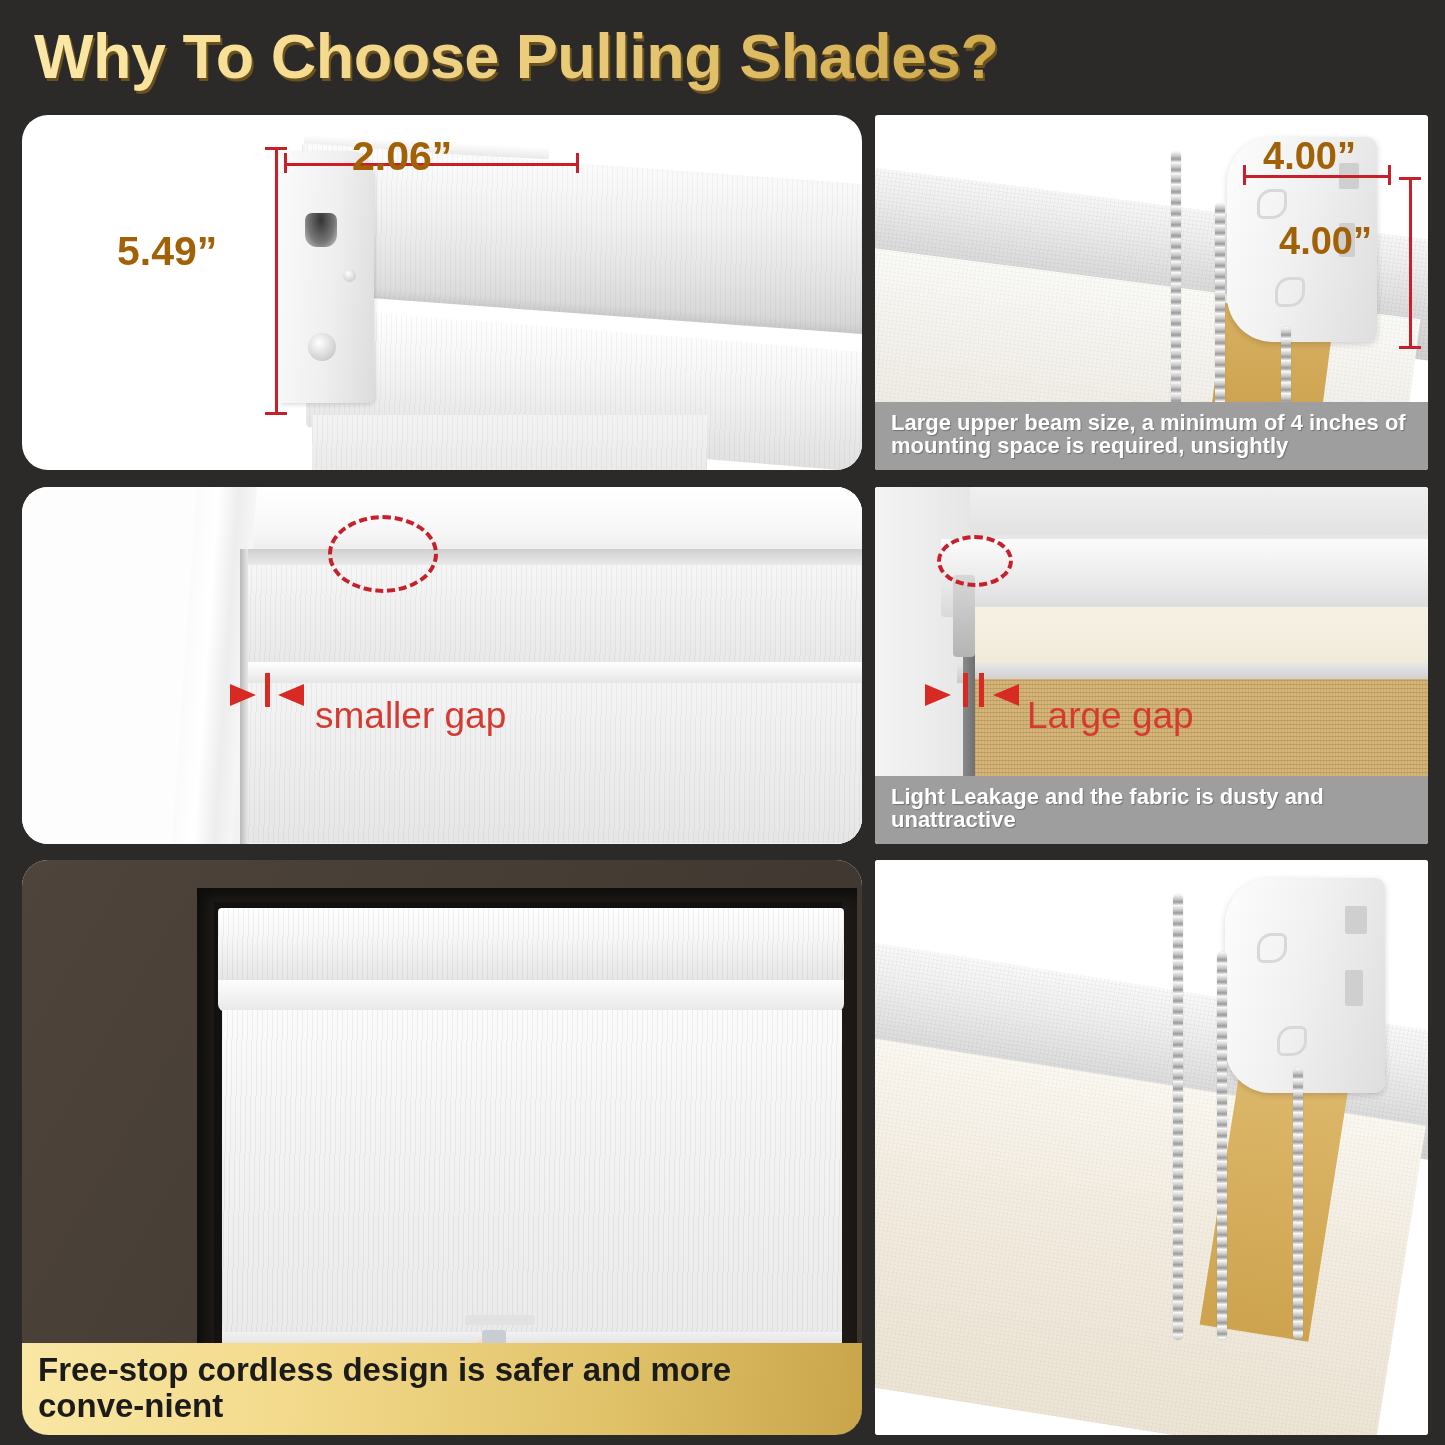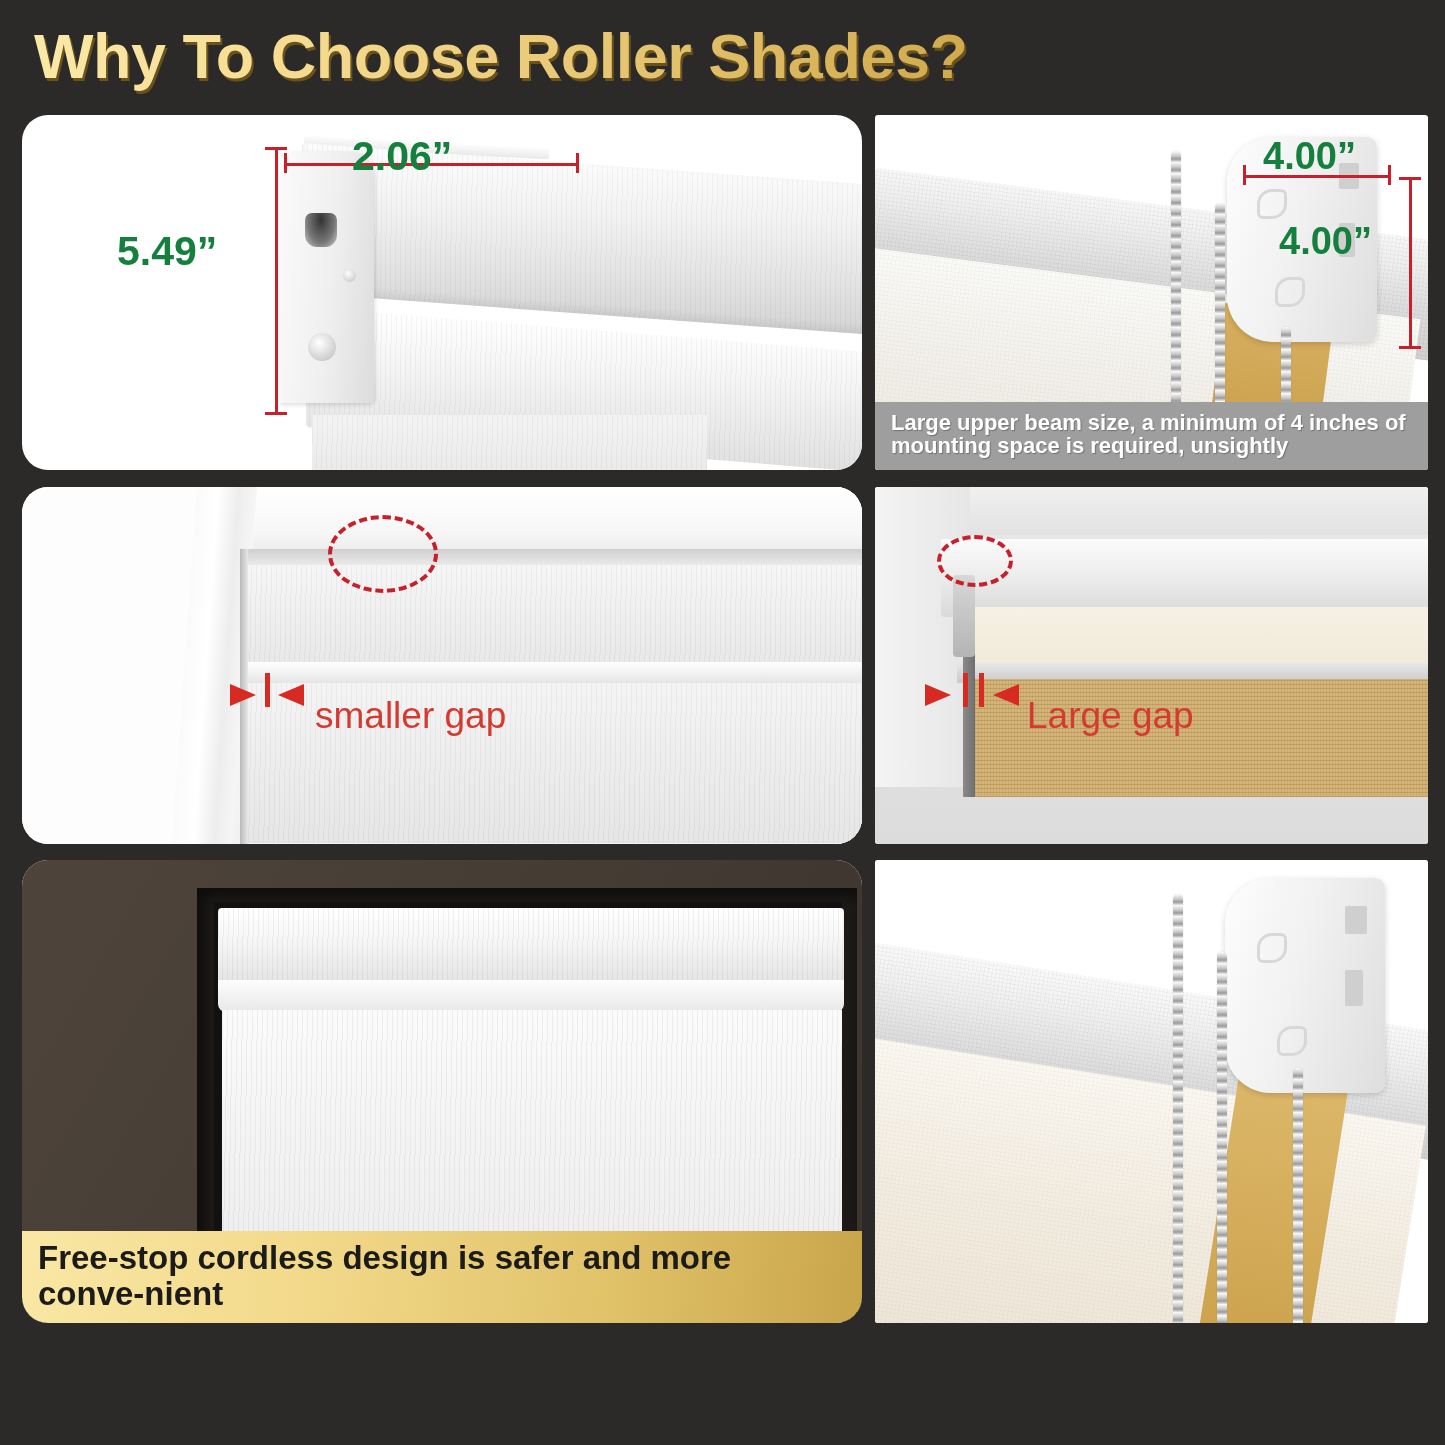--- a/index.html
+++ b/index.html
@@ -25,21 +25,21 @@
     white-space:nowrap;
   }
 
   
   .panel{ position:absolute; overflow:hidden; background:#fff; }
   .panel.left{ left:22px; width:840px; border-radius:26px; }
   .panel.right{ left:875px; width:553px; border-radius:3px; }
 
   .r1{ top:115px; height:355px; }
   .r2{ top:487px; height:357px; }
-  .r3{ top:860px; height:463px; }
+  .r3{ top:860px; height:575px; }
 
   .photo{ position:absolute; left:0; top:0; right:0; bottom:0; overflow:hidden; }
 
   
   .cap{
     position:absolute; left:0; right:0; bottom:0;
     padding:9px 16px 12px 16px;
     font-weight:bold; line-height:1.07;
     z-index:40;
   }
@@ -111,21 +111,21 @@
     border-radius:3px;
   }
 
   
   .dim-line{ position:absolute; background:#c8202a; z-index:30; }
   .dim-v{ width:3px; }
   .dim-h{ height:3px; }
   .tick-h{ position:absolute; height:3px; width:22px; background:#c8202a; z-index:30; }
   .tick-v{ position:absolute; width:3px; height:20px; background:#c8202a; z-index:30; }
   .dim-label{
-    position:absolute; color:#15803d; font-weight:bold; white-space:nowrap; z-index:31;
+    position:absolute; color:#a16207; font-weight:bold; white-space:nowrap; z-index:31;
   }
 
   
   .p2 .roller-tube{
     position:absolute; left:-10px; top:52px; width:700px; height:120px;
     background:linear-gradient(180deg,#f7f7f7 0%,#ededed 25%,#dcdcdc 60%,#cfcfcf 100%);
     transform:rotate(7.4deg); transform-origin:left center;
     border-radius:6px;
   }
   .p2 .roller-tube::after{
@@ -360,21 +360,21 @@
   .p6 .tan{
     position:absolute; left:370px; top:178px; width:110px; height:290px;
     background:linear-gradient(180deg,#dfba6e,#cda34e);
     transform:rotate(9deg); transform-origin:left top;
   }
 </style>
 </head>
 <body>
 
 <div id="title-bar">
-  <div id="page-title">Why To Choose Roller Shades?</div>
+  <div id="page-title">Why To Choose Pulling Shades?</div>
 </div>
 
 <div class="panel left r1 p1bg">
   <div class="photo">
     <div class="valance-top-lip"></div>
     <div class="valance-body"></div>
     <div class="valance-body2"></div>
     <div class="valance-fabric"></div>
     <div class="bracket">
       <div class="slot"></div>
@@ -458,20 +458,21 @@
     <div class="bracketclip"></div>
 
     <div class="dashed-circle" style="left:62px; top:48px; width:76px; height:52px;"></div>
 
     <div class="arrow-r" style="left:50px; top:197px;"></div>
     <div class="gap-bar" style="left:88px; top:186px; height:34px;"></div>
     <div class="gap-bar" style="left:104px; top:186px; height:34px;"></div>
     <div class="arrow-l" style="left:118px; top:197px;"></div>
     <div class="gap-label" style="left:152px; top:180px; font-size:37px;">Large gap</div>
   </div>
+  <div class="cap gray">Light Leakage and the fabric is dusty and unattractive</div>
 </div>
 
 <div class="panel left r3 p5">
   <div class="photo">
     <div class="room"></div>
     <div class="recess"></div>
     <div class="recess-inner"></div>
 
     <div class="window">
       <div class="tree" style="left:20px;  width:120px; height:70px; background:#5f7f55;"></div>

